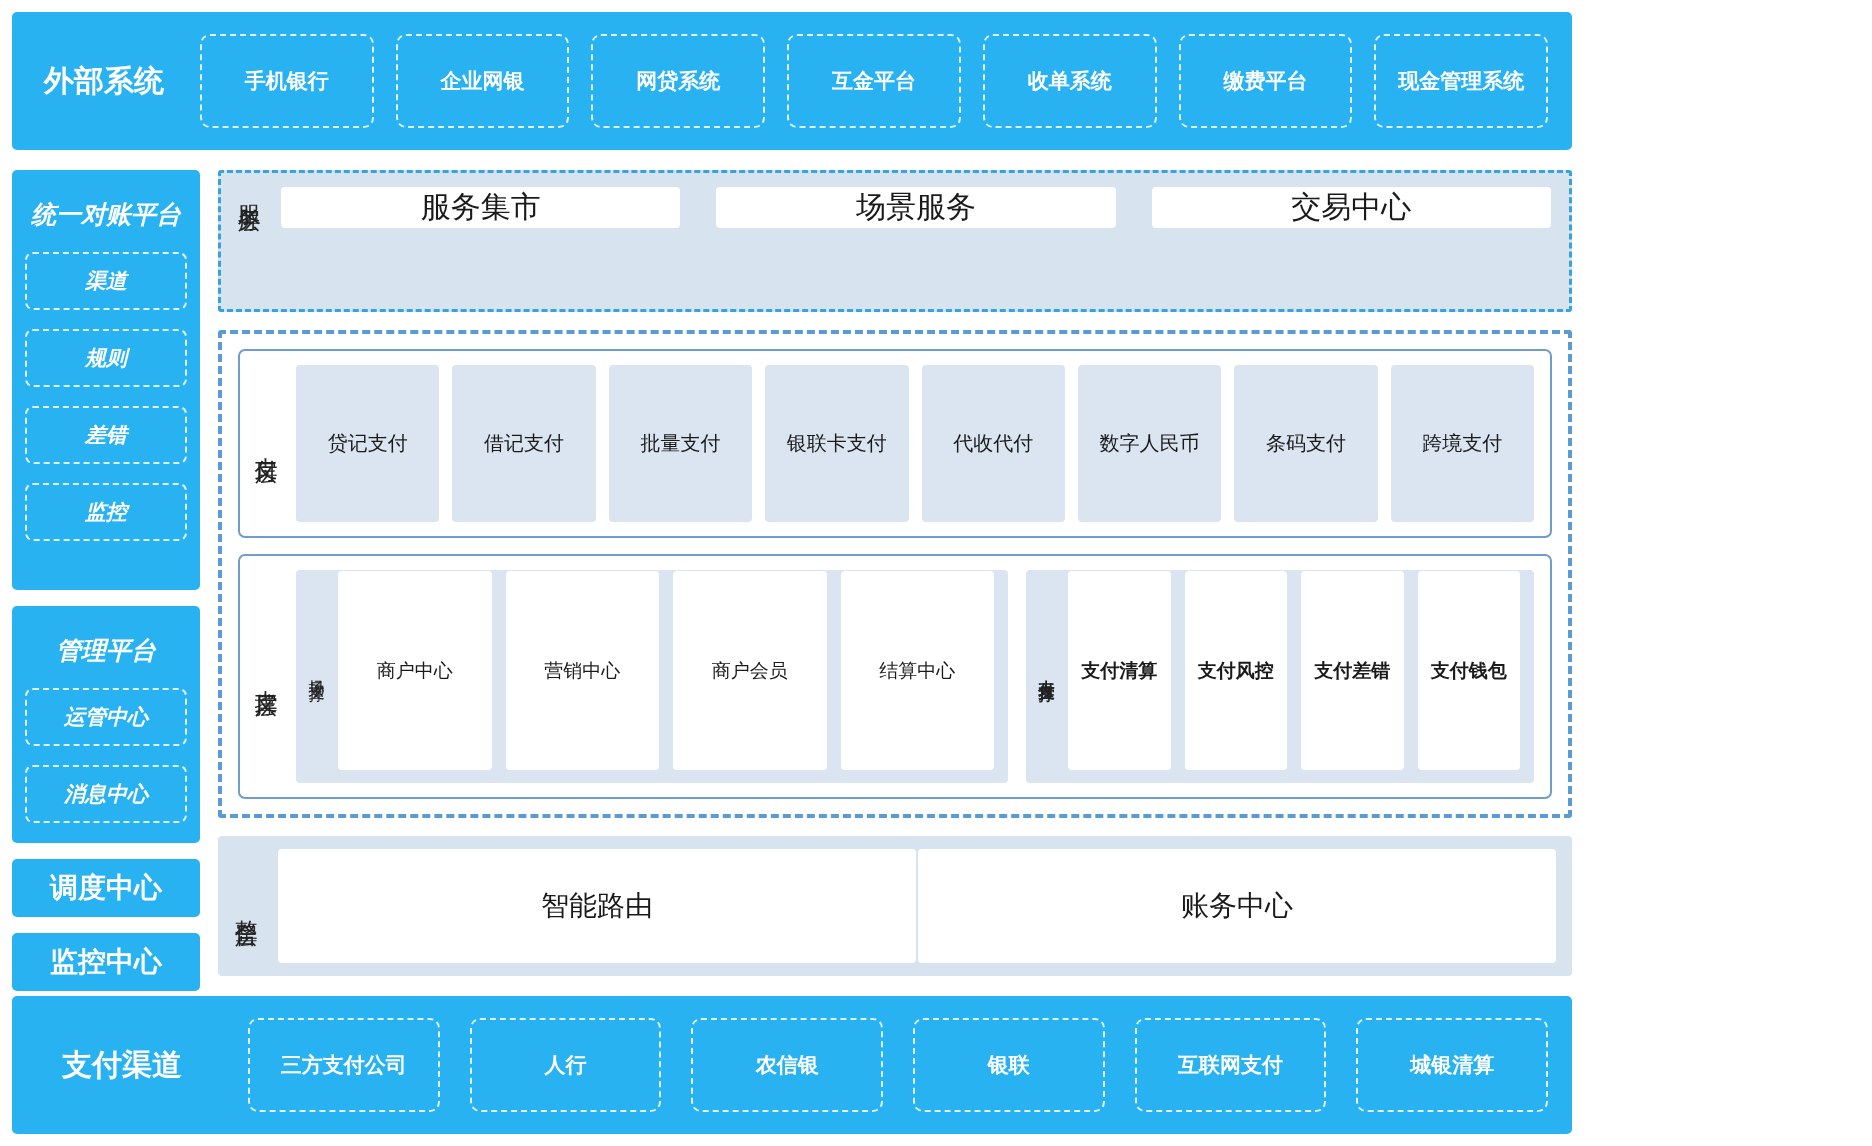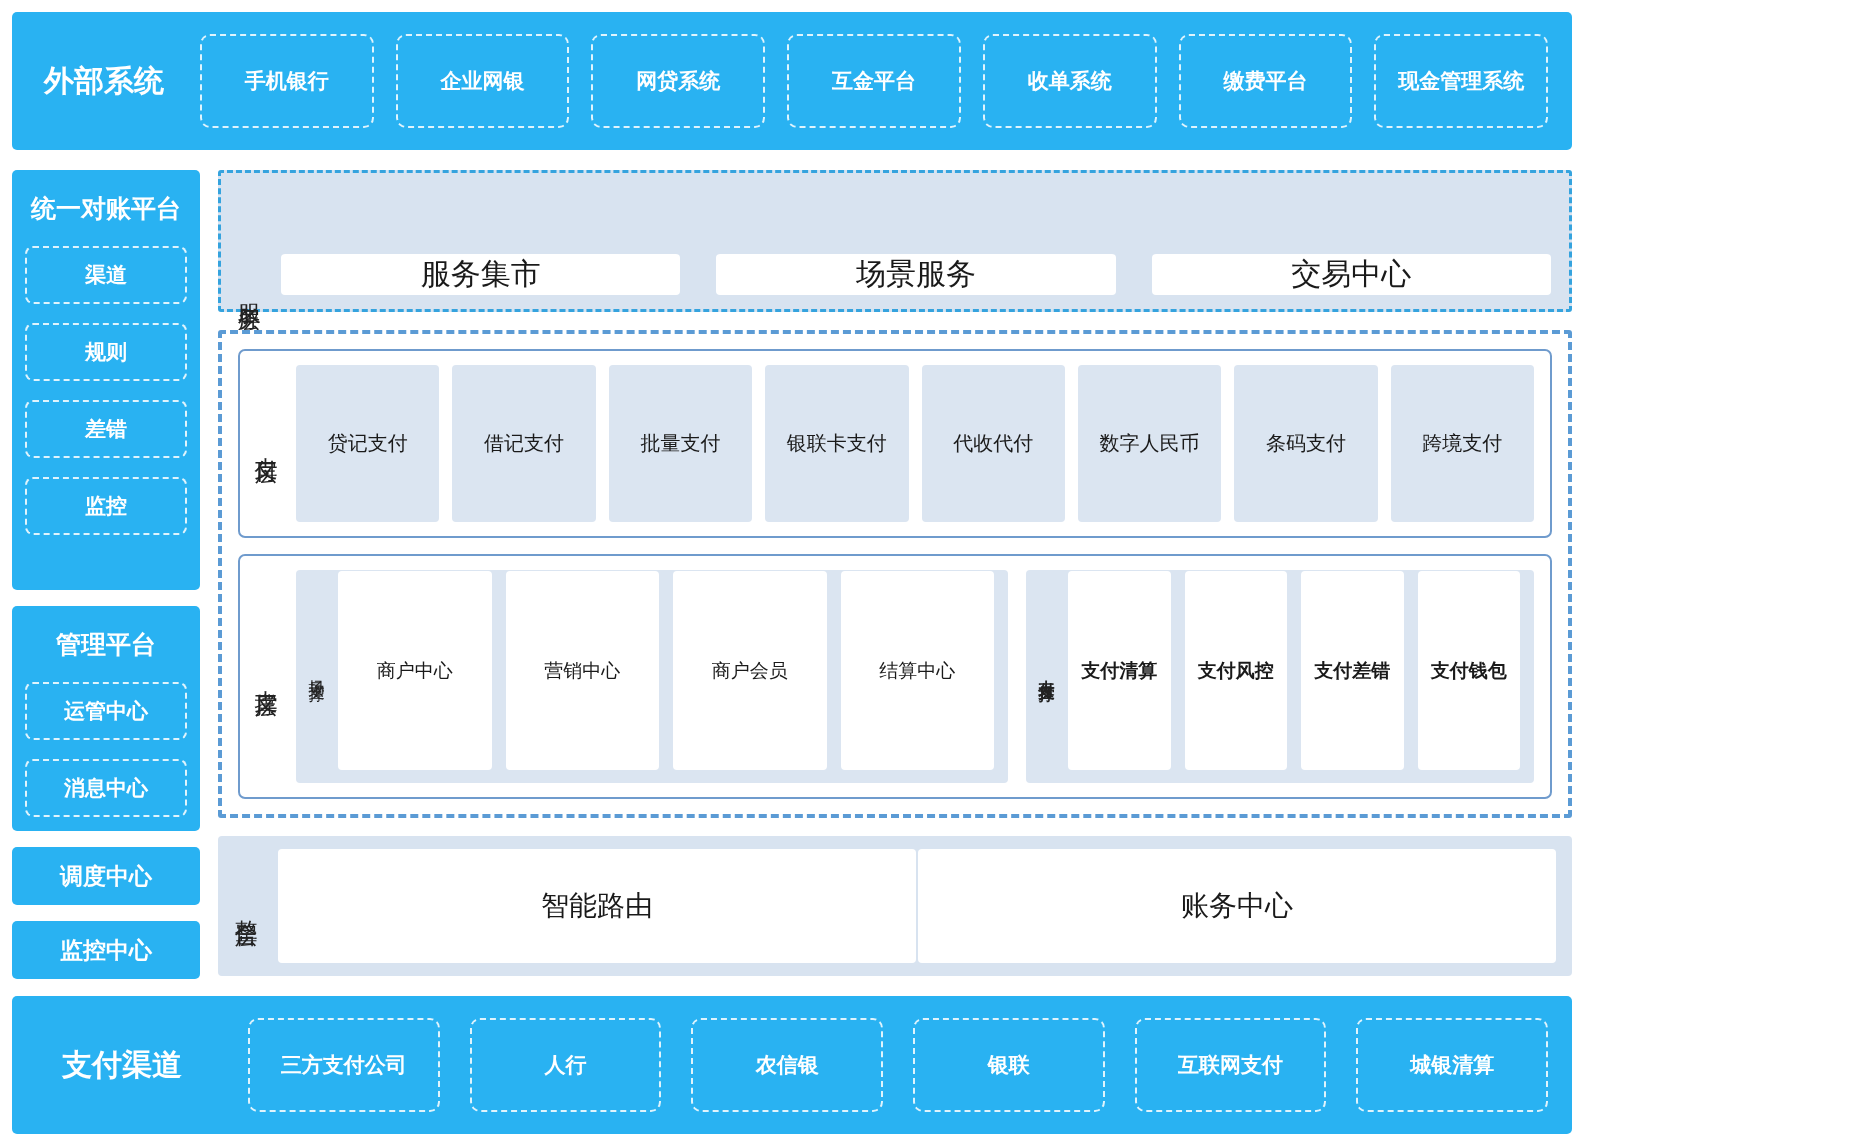--- a/index.html
+++ b/index.html
@@ -42,62 +42,62 @@
   .bluebar.bottom .bar-items { gap: 30px; }
   .bluebar.bottom .bar-title { padding-right: 40px; padding-left: 26px; }
 
   
   .middle { flex: 1; display: flex; gap: 18px; min-height: 0; }
 
   
   .sidebar { flex: 0 0 188px; display: flex; flex-direction: column; gap: 16px; }
   .side-block {
     background: #29b2f2; border-radius: 5px;
-    padding: 14px 13px; color: #fff;
-    display: flex; flex-direction: column; gap: 19px;
+    padding: 20px 13px; color: #fff;
+    display: flex; flex-direction: column; gap: 19px; font-style: italic;
   }
   .side-block.recon { flex: 0 0 420px; }
   .side-block.mgmt  { flex: 0 0 224px; }
   .side-title {
     font-size: 25px; font-weight: bold; text-align: center;
     padding: 8px 0 2px; white-space: nowrap;
   }
   .side-item {
     border: 2px dashed rgba(255,255,255,0.85);
     border-radius: 8px;
     flex: 0 0 58px;
     display: flex; align-items: center; justify-content: center;
     font-size: 21px; font-weight: bold; white-space: nowrap;
   }
   .side-solid {
     background: #29b2f2; border-radius: 5px;
     flex: 0 0 58px;
     display: flex; align-items: center; justify-content: center;
-    color: #fff; font-size: 23px; font-weight: bold;
+    color: #fff; font-size: 28px; font-weight: bold;
   }
 
   
   .content { flex: 1; display: flex; flex-direction: column; gap: 18px; min-width: 0; }
 
   .v-label {
     writing-mode: vertical-lr;
     text-orientation: upright;
     font-size: 23px; color: #222; letter-spacing: 3px;
     display: flex; align-items: center; justify-content: center;
     flex: 0 0 34px;
   }
   .v-label.small { font-size: 16px; letter-spacing: 2px; flex: 0 0 24px; color: #222; }
 
   
   .service-layer {
     flex: 0 0 142px;
     background: #d8e3f0;
     border: 3px dashed #35a3de;
     border-radius: 3px;
-    display: flex; align-items: flex-end; gap: 14px;
+    display: flex; align-items: flex-start; gap: 14px;
     padding: 14px 18px 14px 12px;
   }
   .service-boxes { flex: 1; display: flex; gap: 36px; }
   .service-box {
     flex: 1; background: #fff; border-radius: 4px;
     display: flex; align-items: center; justify-content: center;
     font-size: 30px; color: #1a1a1a;
   }
 
   

